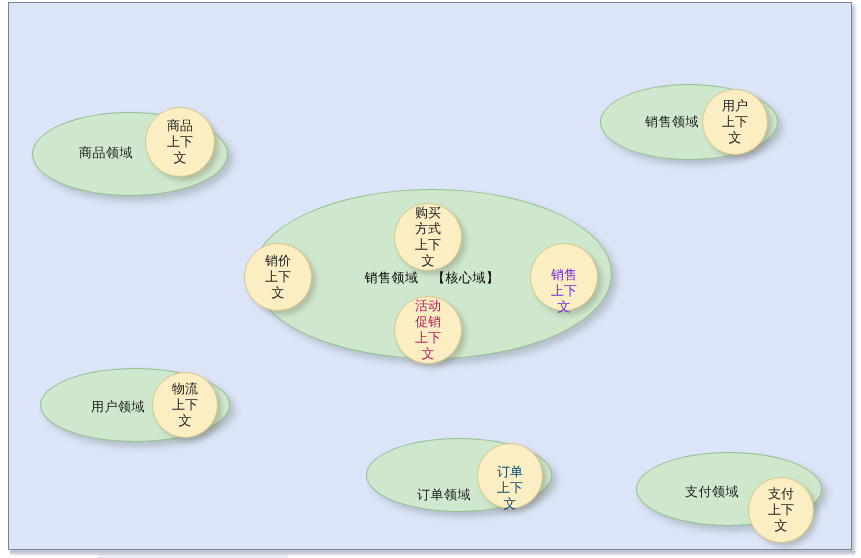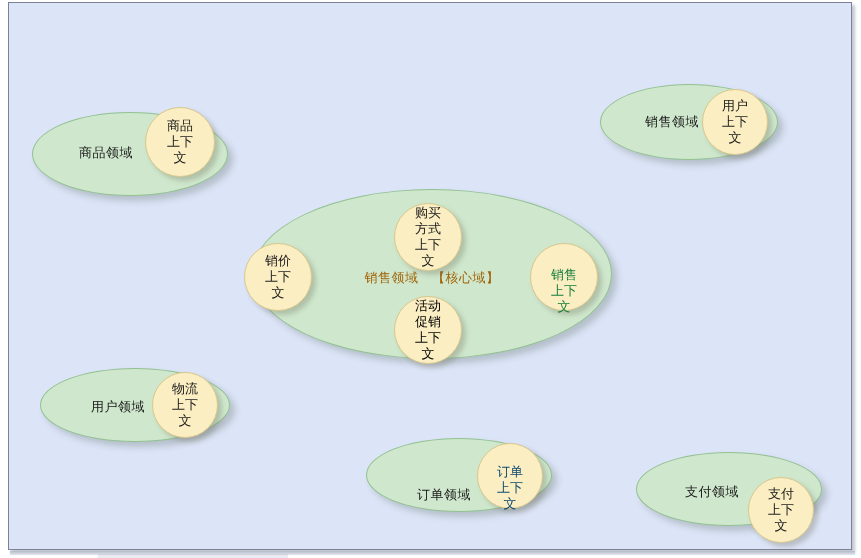--- a/index.html
+++ b/index.html
@@ -103,32 +103,32 @@
         <div class="domain-label" style="left: 97px; top: 149px; color: rgb(26, 26, 26);">商品领域</div>
         <div class="context" style="left: 136px; top: 104px; width: 70px; height: 70px; background: rgb(251, 238, 195); border-color: rgb(216, 200, 140);">
           <span class="context-label" style="color: rgb(26, 26, 26);">商品上下文</span>
         </div>
         <div class="domain" style="left: 591px; top: 81px; width: 178px; height: 76px; background: rgb(207, 232, 205); border-color: rgb(147, 193, 145);"></div>
         <div class="domain-label" style="left: 663px; top: 118px; color: rgb(26, 26, 26);">销售领域</div>
         <div class="context" style="left: 693px; top: 86px; width: 66px; height: 66px; background: rgb(251, 238, 195); border-color: rgb(216, 200, 140);">
           <span class="context-label" style="color: rgb(26, 26, 26);">用户上下文</span>
         </div>
         <div class="domain" style="left: 243px; top: 186px; width: 360px; height: 170px; background: rgb(207, 232, 205); border-color: rgb(147, 193, 145);"></div>
-        <div class="domain-label core" style="left: 423px; top: 274px; color: #a16207;">销售领域　【核心域】</div>
+        <div class="domain-label core" style="left: 423px; top: 274px; color: #000000;">销售领域　【核心域】</div>
         <div class="context" style="left: 385px; top: 200px; width: 68px; height: 68px; background: rgb(251, 238, 195); border-color: rgb(216, 200, 140);">
           <span class="context-label" style="color: rgb(26, 26, 26);">购买方式上下文</span>
         </div>
         <div class="context" style="left: 235px; top: 240px; width: 68px; height: 68px; background: rgb(251, 238, 195); border-color: rgb(216, 200, 140);">
           <span class="context-label" style="color: rgb(26, 26, 26);">销价上下文</span>
         </div>
         <div class="context" style="left: 521px; top: 240px; width: 68px; height: 68px; background: rgb(251, 238, 195); border-color: rgb(216, 200, 140);">
-          <span class="context-label" style="color: #15803d; margin-top: 27px;">销售上下文</span>
+          <span class="context-label" style="color: #6d28d9; margin-top: 27px;">销售上下文</span>
         </div>
         <div class="context" style="left: 385px; top: 293px; width: 68px; height: 68px; background: rgb(251, 238, 195); border-color: rgb(216, 200, 140);">
-          <span class="context-label" style="color: #000000;">活动促销上下文</span>
+          <span class="context-label" style="color: #be185d;">活动促销上下文</span>
         </div>
         <div class="domain" style="left: 31px; top: 365px; width: 190px; height: 74px; background: rgb(207, 232, 205); border-color: rgb(147, 193, 145);"></div>
         <div class="domain-label" style="left: 109px; top: 403px; color: rgb(26, 26, 26);">用户领域</div>
         <div class="context" style="left: 143px; top: 369px; width: 66px; height: 66px; background: rgb(251, 238, 195); border-color: rgb(216, 200, 140); justify-content: flex-end;">
           <span class="context-label" style="color: rgb(26, 26, 26);">物流上下文</span>
         </div>
         <div class="domain" style="left: 357px; top: 435px; width: 186px; height: 74px; background: rgb(207, 232, 205); border-color: rgb(147, 193, 145);"></div>
         <div class="domain-label" style="left: 435px; top: 475px; color: rgb(26, 26, 26); margin-top: 16px;">订单领域</div>
         <div class="context" style="left: 468px; top: 440px; width: 66px; height: 66px; background: rgb(251, 238, 195); border-color: rgb(216, 200, 140);">
           <span class="context-label" style="color: #0c4a6e; margin-top: 24px;">订单上下文</span>

